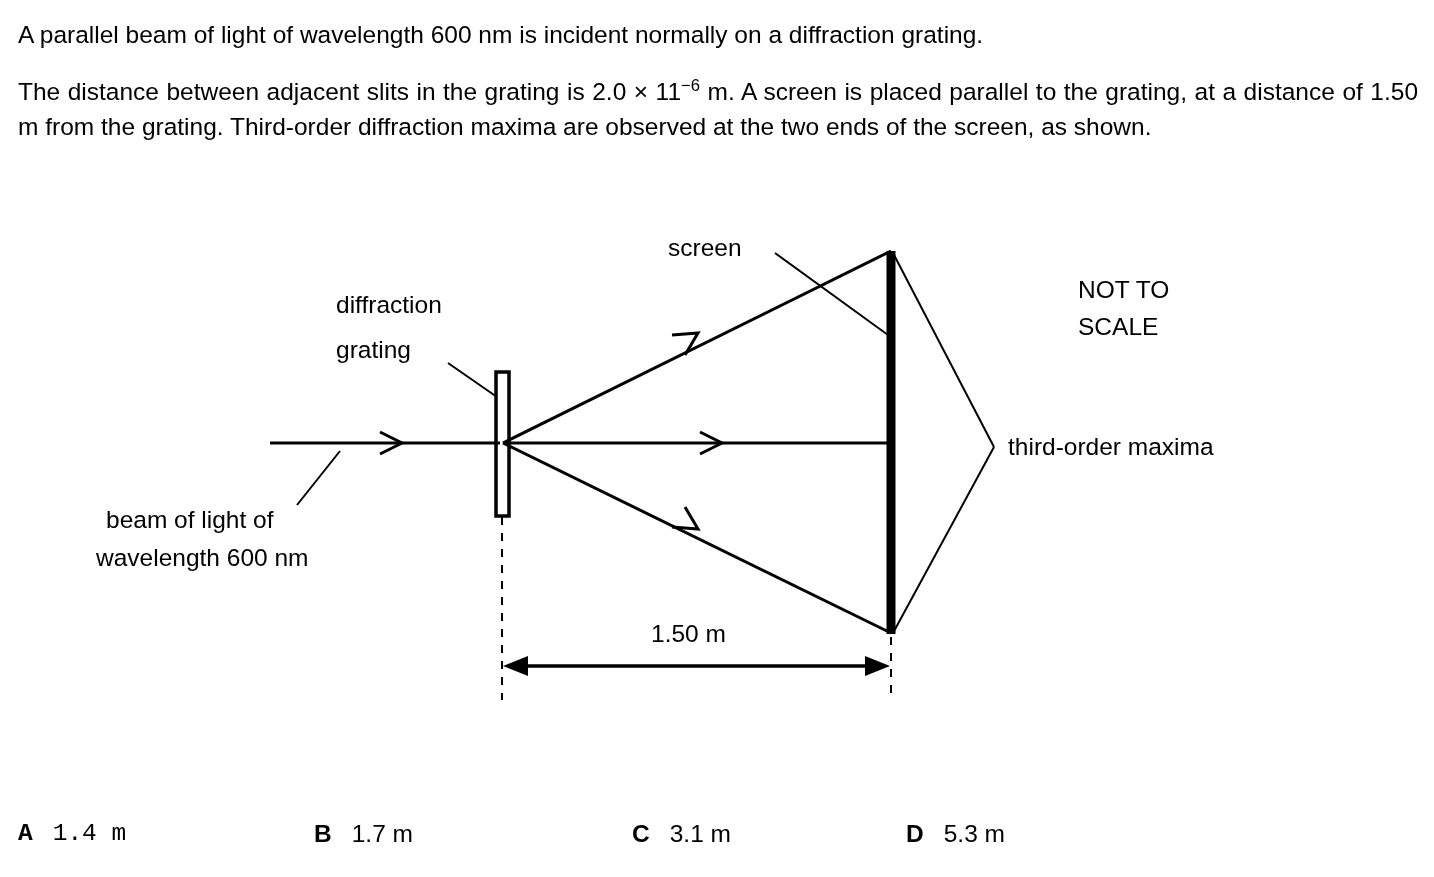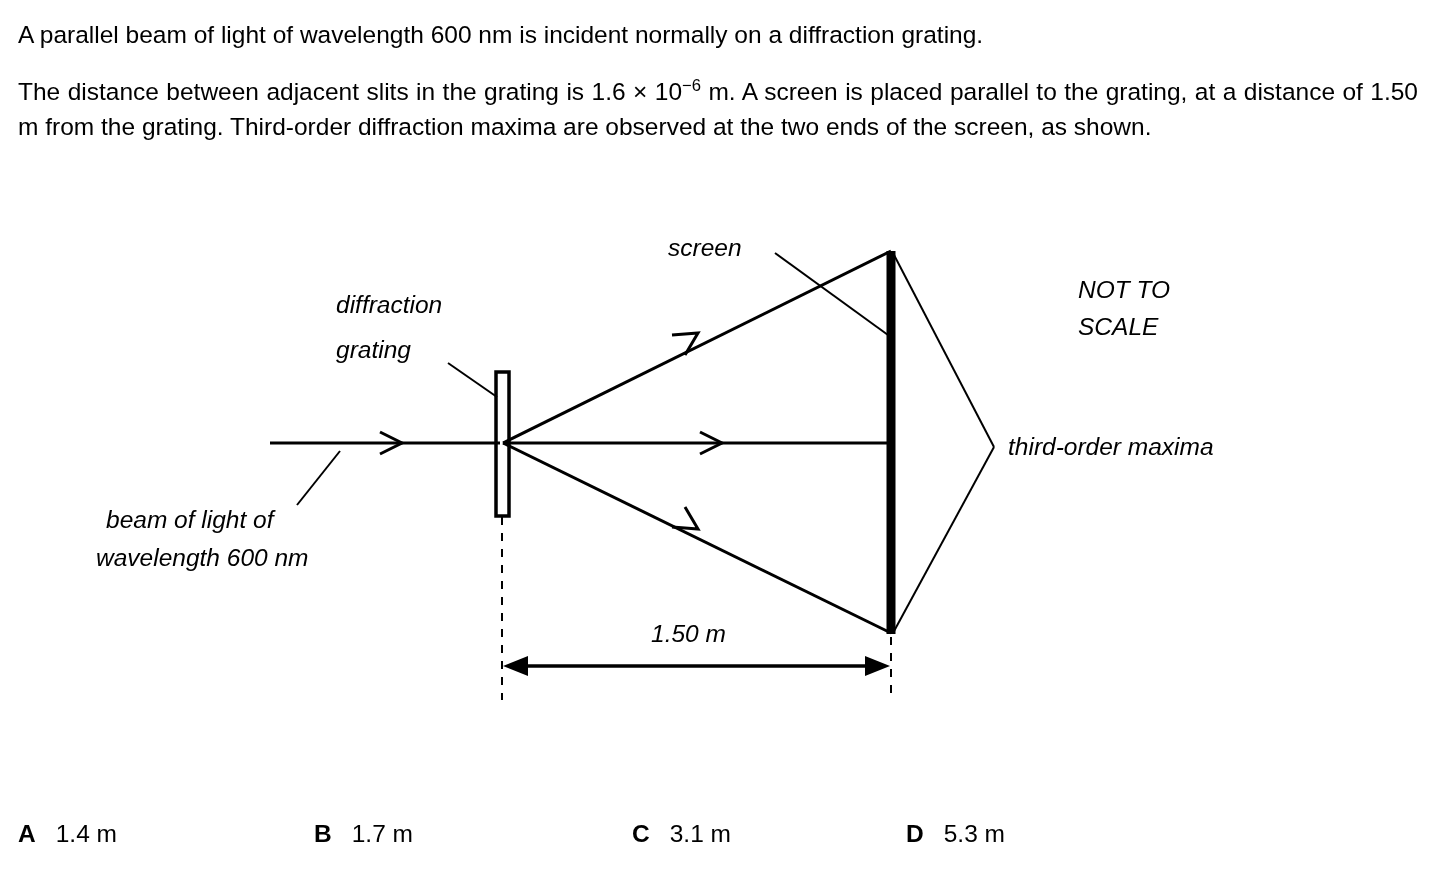--- a/index.html
+++ b/index.html
@@ -41,21 +41,20 @@
     line-height: 0;
   }
   b { font-weight: normal; }
 
   .figure {
     position: absolute;
     left: 0;
     top: 225px;
     width: 1434px;
     height: 500px;
-    font-style: italic;
   }
   .figure svg { display: block; }
 
   .question {
     position: absolute;
     left: 18px;
     top: 750px;
     font-size: 24.5px;
   }
   .options {
@@ -67,39 +66,39 @@
   }
   .opt {
     position: absolute;
     top: 0;
     white-space: nowrap;
   }
   .opt .letter {
     font-weight: bold;
     margin-right: 20px;
   }
-  .opt-a { left: 0px; }
+  .opt-a { left: 0px; font-family: Liberation Mono, monospace; }
   .opt-b { left: 296px; }
   .opt-c { left: 592px; margin-left: 22px; }
   .opt-d { left: 888px; }
 
   .figtext {
     font-family: "Liberation Sans", sans-serif;
     font-size: 24.5px;
     fill: #000000;
   }
 </style>
 </head>
 <body>
 
 <div class="page">
 
   <div class="stem">
     <p class="para">A parallel beam of light of wavelength 600 nm is incident normally on a diffraction grating.</p>
-    <p class="para para-justify"><span>The distance between adjacent slits in the grating is 1.6 × 10</span><sup>−6</sup><span> m. A screen is placed parallel to the grating, at a distance of 1.50 m from the grating. </span><b>Third</b><span>-order diffraction maxima are observed at the two ends of the screen, as shown.</span></p>
+    <p class="para para-justify"><span>The distance between adjacent slits in the grating is 2.0 × 11</span><sup>−6</sup><span> m. A screen is placed parallel to the grating, at a distance of 1.50 m from the grating. </span><b>Third</b><span>-order diffraction maxima are observed at the two ends of the screen, as shown.</span></p>
   </div>
 
   <div class="figure">
     <svg width="1434" height="500" viewBox="0 0 1434 500" xmlns="http://www.w3.org/2000/svg">
 
       <line x1="891" y1="26" x2="891" y2="409" stroke="#000000" stroke-width="9"></line>
 
       <rect x="496" y="147" width="13" height="144" fill="none" stroke="#000000" stroke-width="3.5"></rect>
 
       <line x1="270" y1="218" x2="500" y2="218" stroke="#000000" stroke-width="3"></line>

